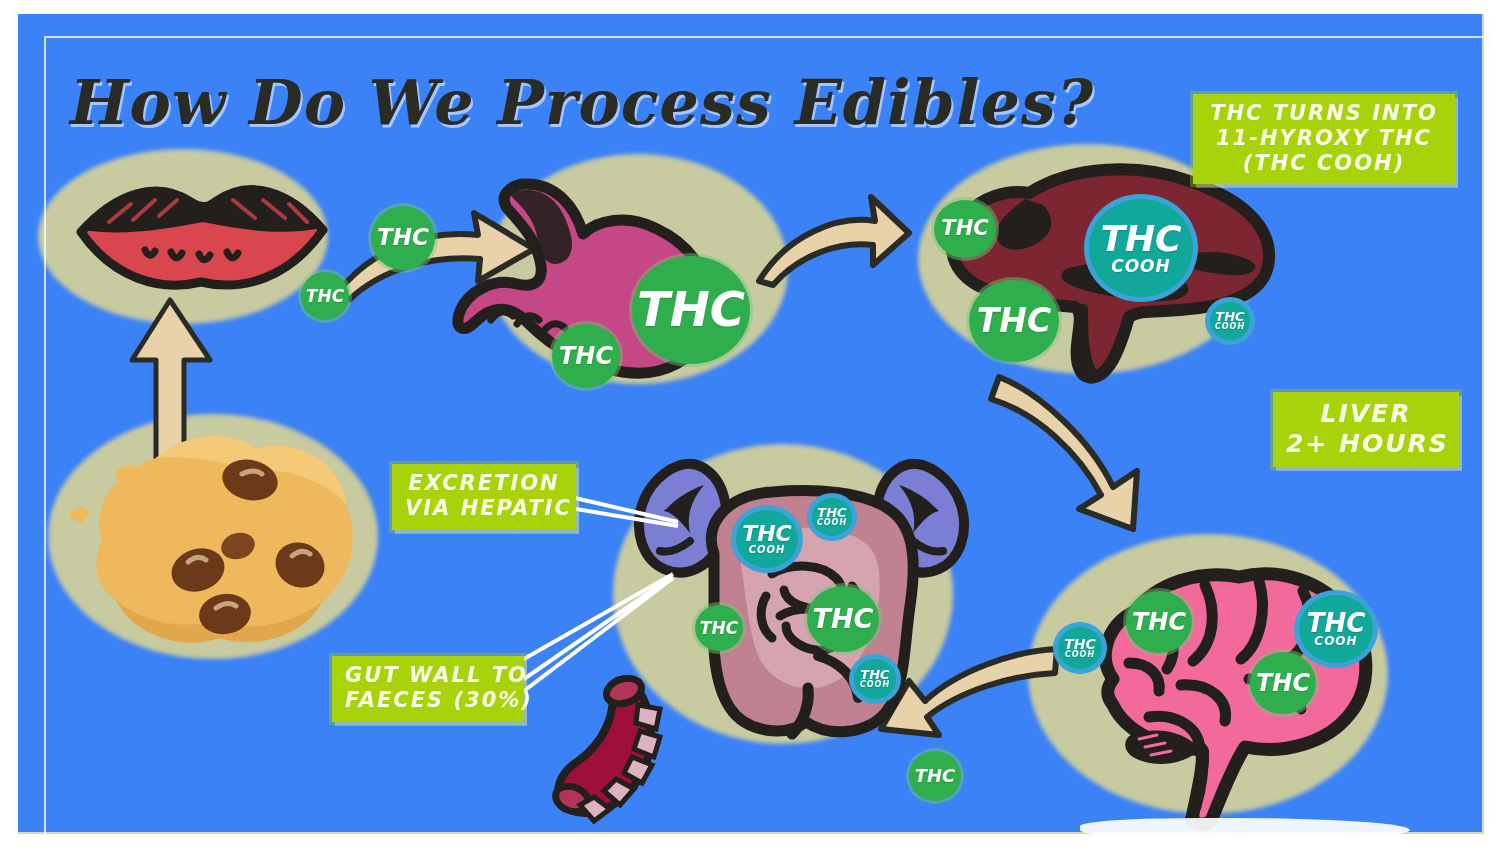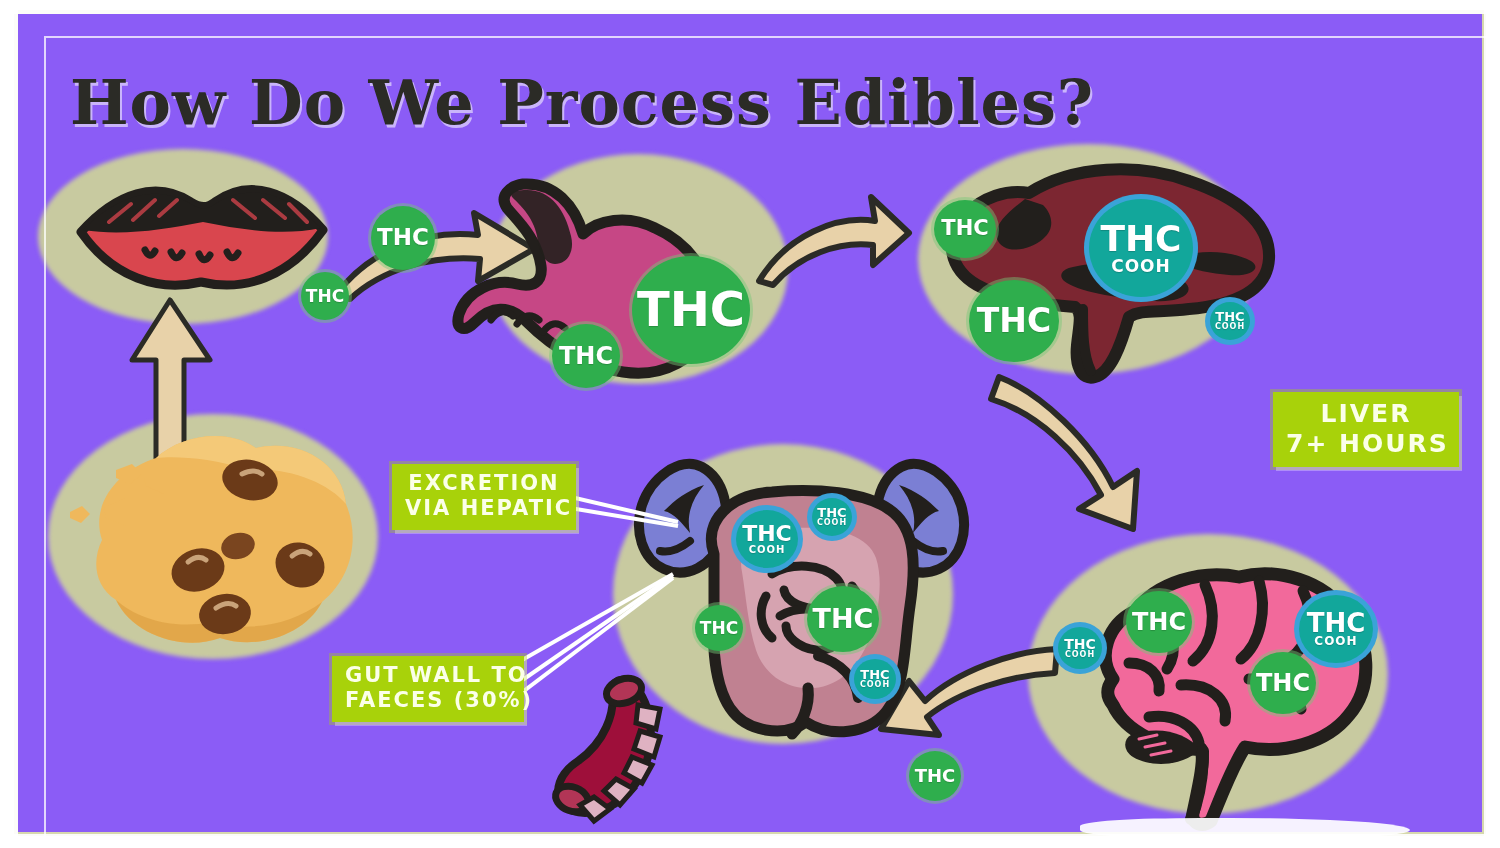--- a/index.html
+++ b/index.html
@@ -3,22 +3,23 @@
 <meta charset="utf-8">
 <style>
   html,body{margin:0;padding:0;background:#ffffff;}
   body{width:1500px;height:848px;overflow:hidden;font-family:"DejaVu Sans",sans-serif;}
 
   #poster{position:relative;width:1500px;height:848px;background:#fdfdfa;overflow:hidden;}
 
   
   #canvas{
     position:absolute;left:18px;top:14px;width:1464px;height:818px;
-    background:#8b5cf6;
+    background:#3b82f6;
     box-shadow:0 0 0 4px #d6d8ad;
+    font-style:italic;
   }
   
   #frameline{
     position:absolute;left:26px;top:22px;width:1448px;height:802px;
     border:2px solid rgba(255,255,255,.75);
     pointer-events:none;
   }
   
   .edgewisp{position:absolute;background:#ffffff;opacity:.92;}
 
@@ -255,23 +256,26 @@
     </div>
 
     <svg id="leaders" viewBox="0 0 1464 818">
       <path d="M540,480 L660,508" stroke="#ffffff" stroke-width="4" fill="none"></path>
       <path d="M540,492 L660,512" stroke="#ffffff" stroke-width="4" fill="none"></path>
       <path d="M490,654 L655,560" stroke="#ffffff" stroke-width="4" fill="none"></path>
       <path d="M490,676 L655,562" stroke="#ffffff" stroke-width="4" fill="none"></path>
       <path d="M486,692 L655,564" stroke="#ffffff" stroke-width="4" fill="none"></path>
     </svg>
 
+    <div class="label" style="left:1175px;top:80px;width:236px;font-size:21px;">THC TURNS INTO
+11-HYROXY THC
+(THC COOH)</div>
 
     <div class="label" style="left:1255px;top:378px;width:160px;font-size:25px;">LIVER
-7+ HOURS</div>
+2+ HOURS</div>
 
 
     <div class="label" style="left:374px;top:450px;width:158px;font-size:21px;">EXCRETION
 VIA HEPATIC</div>
 
     <div class="label" style="left:314px;top:642px;width:166px;font-size:21px;">GUT WALL TO
 FAECES (30%)</div>
 
     <div class="bub green" style="left:283px;top:258px;width:48px;height:48px;">
       <span class="m" style="font-size:17px;">THC</span>

